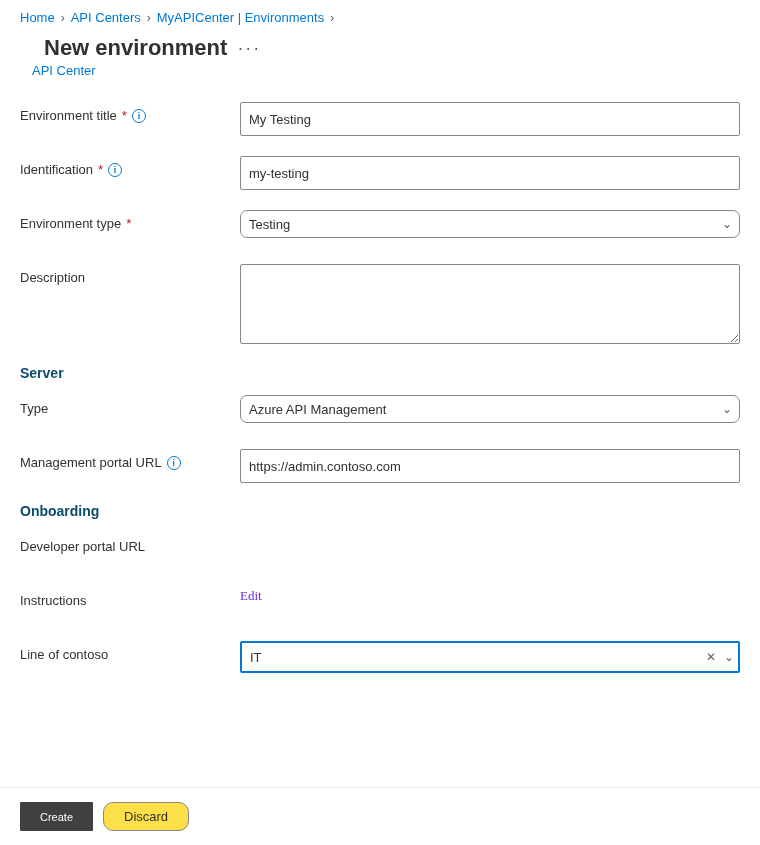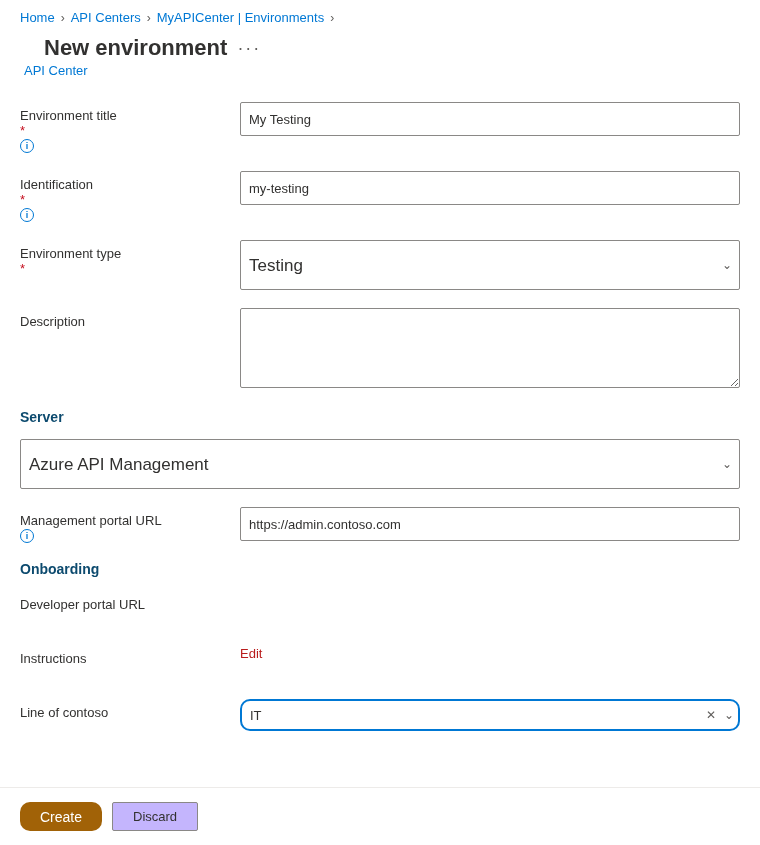--- a/index.html
+++ b/index.html
@@ -42,20 +42,21 @@
     .more-icon {
       color: #605e5c;
       font-size: 18px;
       cursor: pointer;
       letter-spacing: 2px;
     }
     .page-subtitle {
       padding: 0 20px 16px 24px;
       font-size: 13px;
       color: #0078d4;
+      margin-left: 8px;
     }
 
     .form-container {
       padding: 8px 20px 20px 20px;
     }
 
     .form-row {
       display: flex;
       align-items: flex-start;
       margin-bottom: 18px;
@@ -63,21 +64,21 @@
     }
 
     .form-label {
       width: 220px;
       min-width: 220px;
       padding-top: 6px;
       font-size: 13px;
       color: #323130;
       display: flex;
       align-items: flex-start;
-      flex-direction: column;
+      gap: 5px;
     }
 
     .form-label .required {
       color: #c50f1f;
     }
 
     .info-icon {
       display: inline-flex;
       align-items: center;
       justify-content: center;
@@ -106,25 +107,25 @@
       color: #323130;
       outline: none;
     }
 
     .select-wrapper {
       position: relative;
       width: 100%;
     }
     .select-input {
       width: 100%;
-      height: 50px;
+      height: 28px;
       border: 1px solid #8a8886;
-      border-radius: 2px;
+      border-radius: 7px;
       padding: 0 30px 0 8px;
-      font-size: 17px;
+      font-size: 13px;
       color: #323130;
       background: #fff;
       appearance: none;
       -webkit-appearance: none;
       outline: none;
       cursor: pointer;
     }
     .select-chevron {
       position: absolute;
       right: 8px;
@@ -150,35 +151,36 @@
 
     .section-header {
       font-size: 14px;
       font-weight: 600;
       color: #0c4a6e;
       margin-bottom: 14px;
       margin-top: 6px;
     }
 
     .link-text {
-      color: #b91c1c;
+      color: #6d28d9;
       cursor: pointer;
       text-decoration: none;
       font-size: 13px;
+      font-family: Liberation Serif, serif;
     }
 
     .combo-wrapper {
       position: relative;
       width: 100%;
     }
     .combo-input {
       width: 100%;
       height: 32px;
       border: 2px solid #0078d4;
-      border-radius: 10px;
+      border-radius: 2px;
       padding: 0 56px 0 8px;
       font-size: 13px;
       color: #323130;
       outline: none;
       background: #fff;
     }
     .combo-actions {
       position: absolute;
       right: 4px;
       top: 50%;
@@ -206,35 +208,35 @@
       left: 0;
       width: 760px;
       padding: 14px 20px;
       background: #fff;
       border-top: 1px solid #edebe9;
       display: flex;
       gap: 10px;
     }
 
     .btn-primary {
-      background: #a16207;
+      background: #404040;
       color: #fff;
       border: none;
+      border-radius: 1px;
+      padding: 6px 20px;
+      font-size: 11px;
+      cursor: pointer;
+      font-family: inherit;
+    }
+
+    .btn-secondary {
+      background: #fde047;
+      color: #323130;
+      border: 1px solid #8a8886;
       border-radius: 10px;
-      padding: 6px 20px;
-      font-size: 14px;
-      cursor: pointer;
-      font-family: inherit;
-    }
-
-    .btn-secondary {
-      background: #c4b5fd;
-      color: #323130;
-      border: 1px solid #8a8886;
-      border-radius: 2px;
       padding: 6px 20px;
       font-size: 13px;
       cursor: pointer;
       font-family: inherit;
     }
 
     .form-body {
       padding-bottom: 80px;
     }
   </style>
@@ -304,20 +306,23 @@
         <span>Description</span>
       </div>
       <div class="form-control">
         <textarea class="textarea-input" style=""></textarea>
       </div>
     </div>
 
     <div class="section-header">Server</div>
 
     <div class="form-row">
+      <div class="form-label">
+        <span>Type</span>
+      </div>
       <div class="form-control">
         <div class="select-wrapper">
           <select class="select-input">
             <option selected="">Azure API Management</option>
             <option>AWS API Gateway</option>
             <option>Google Cloud Endpoints</option>
             <option>Other</option>
           </select>
           <span class="select-chevron">⌄</span>
         </div>

